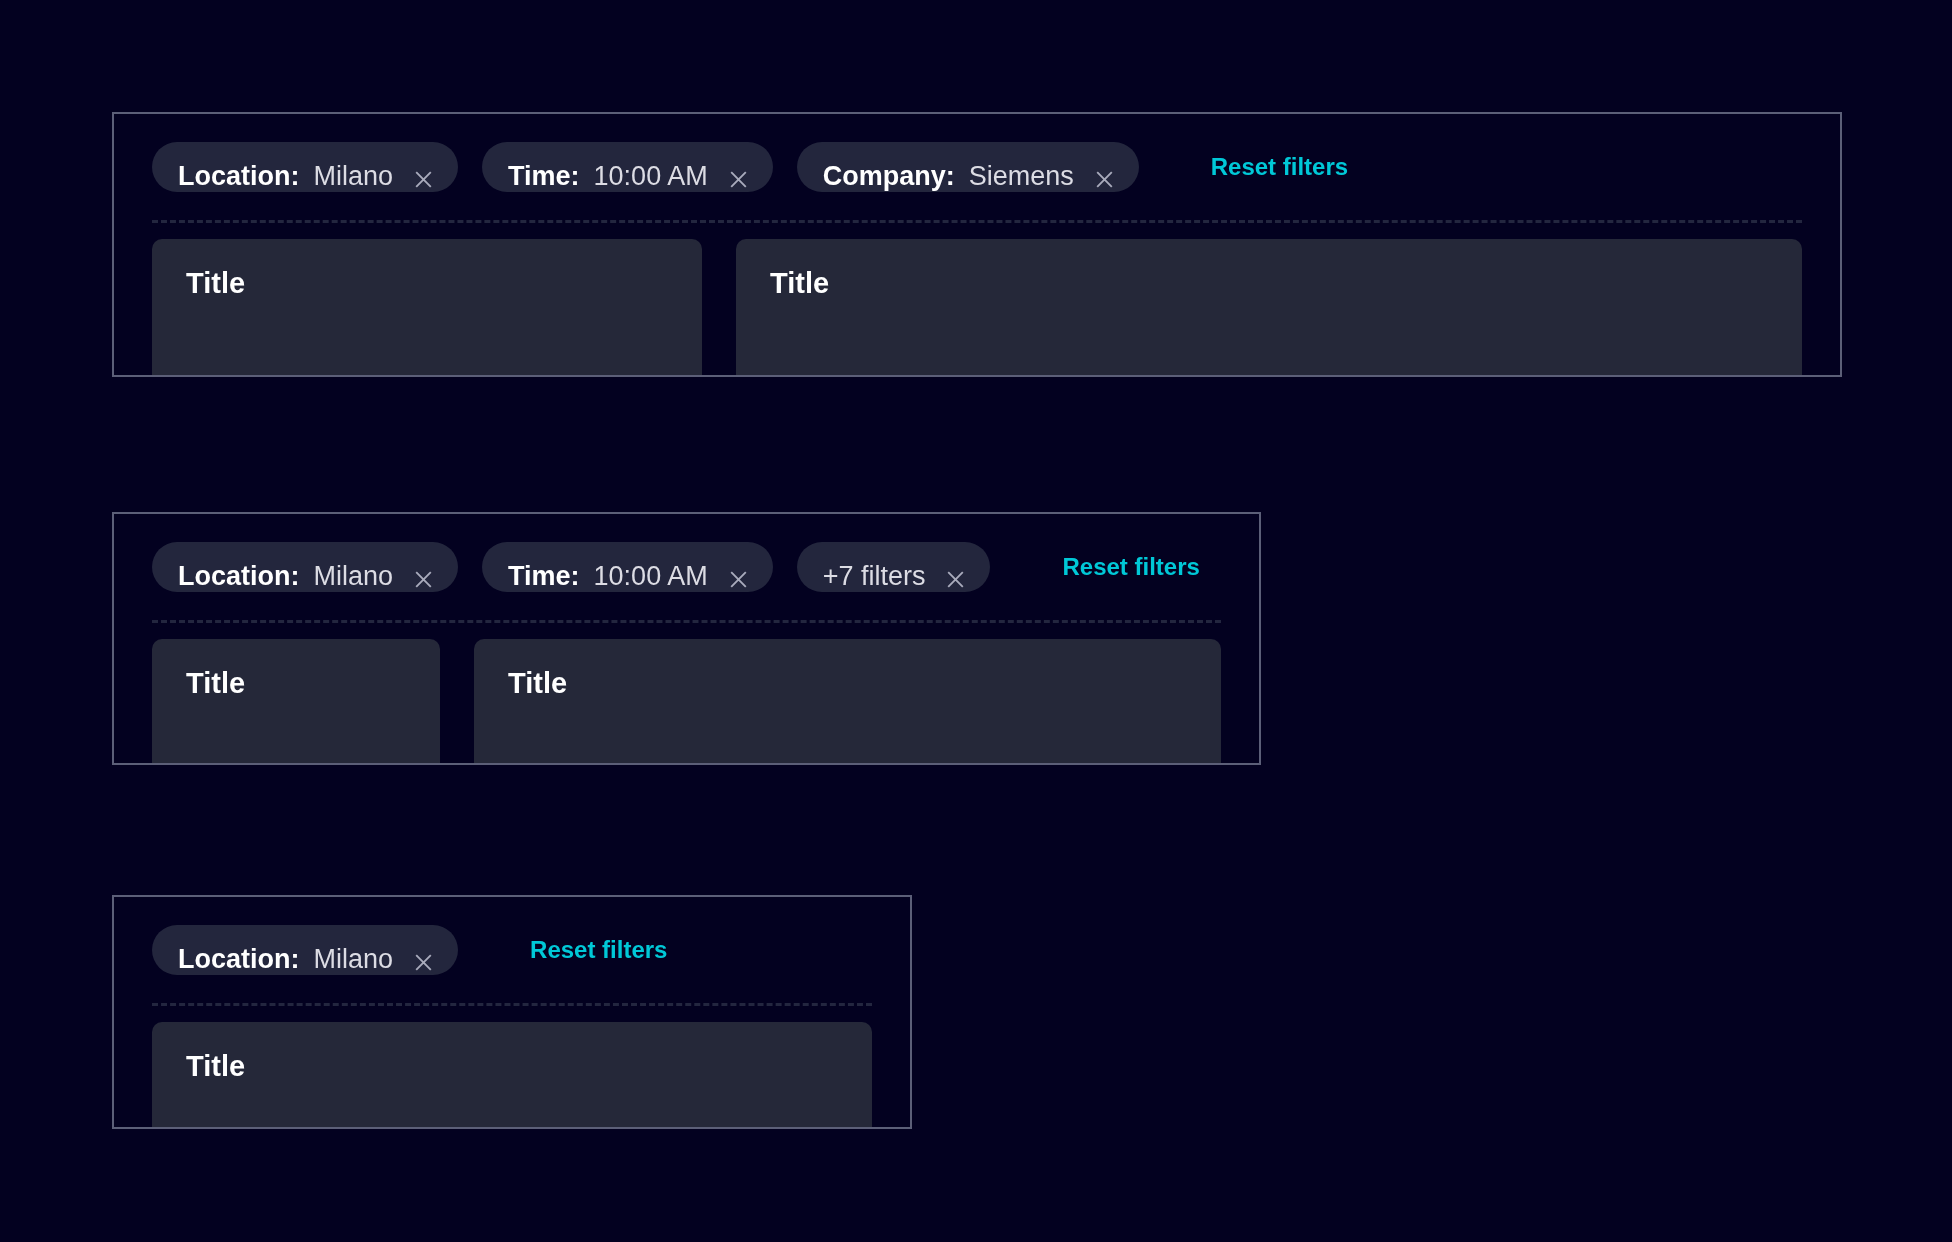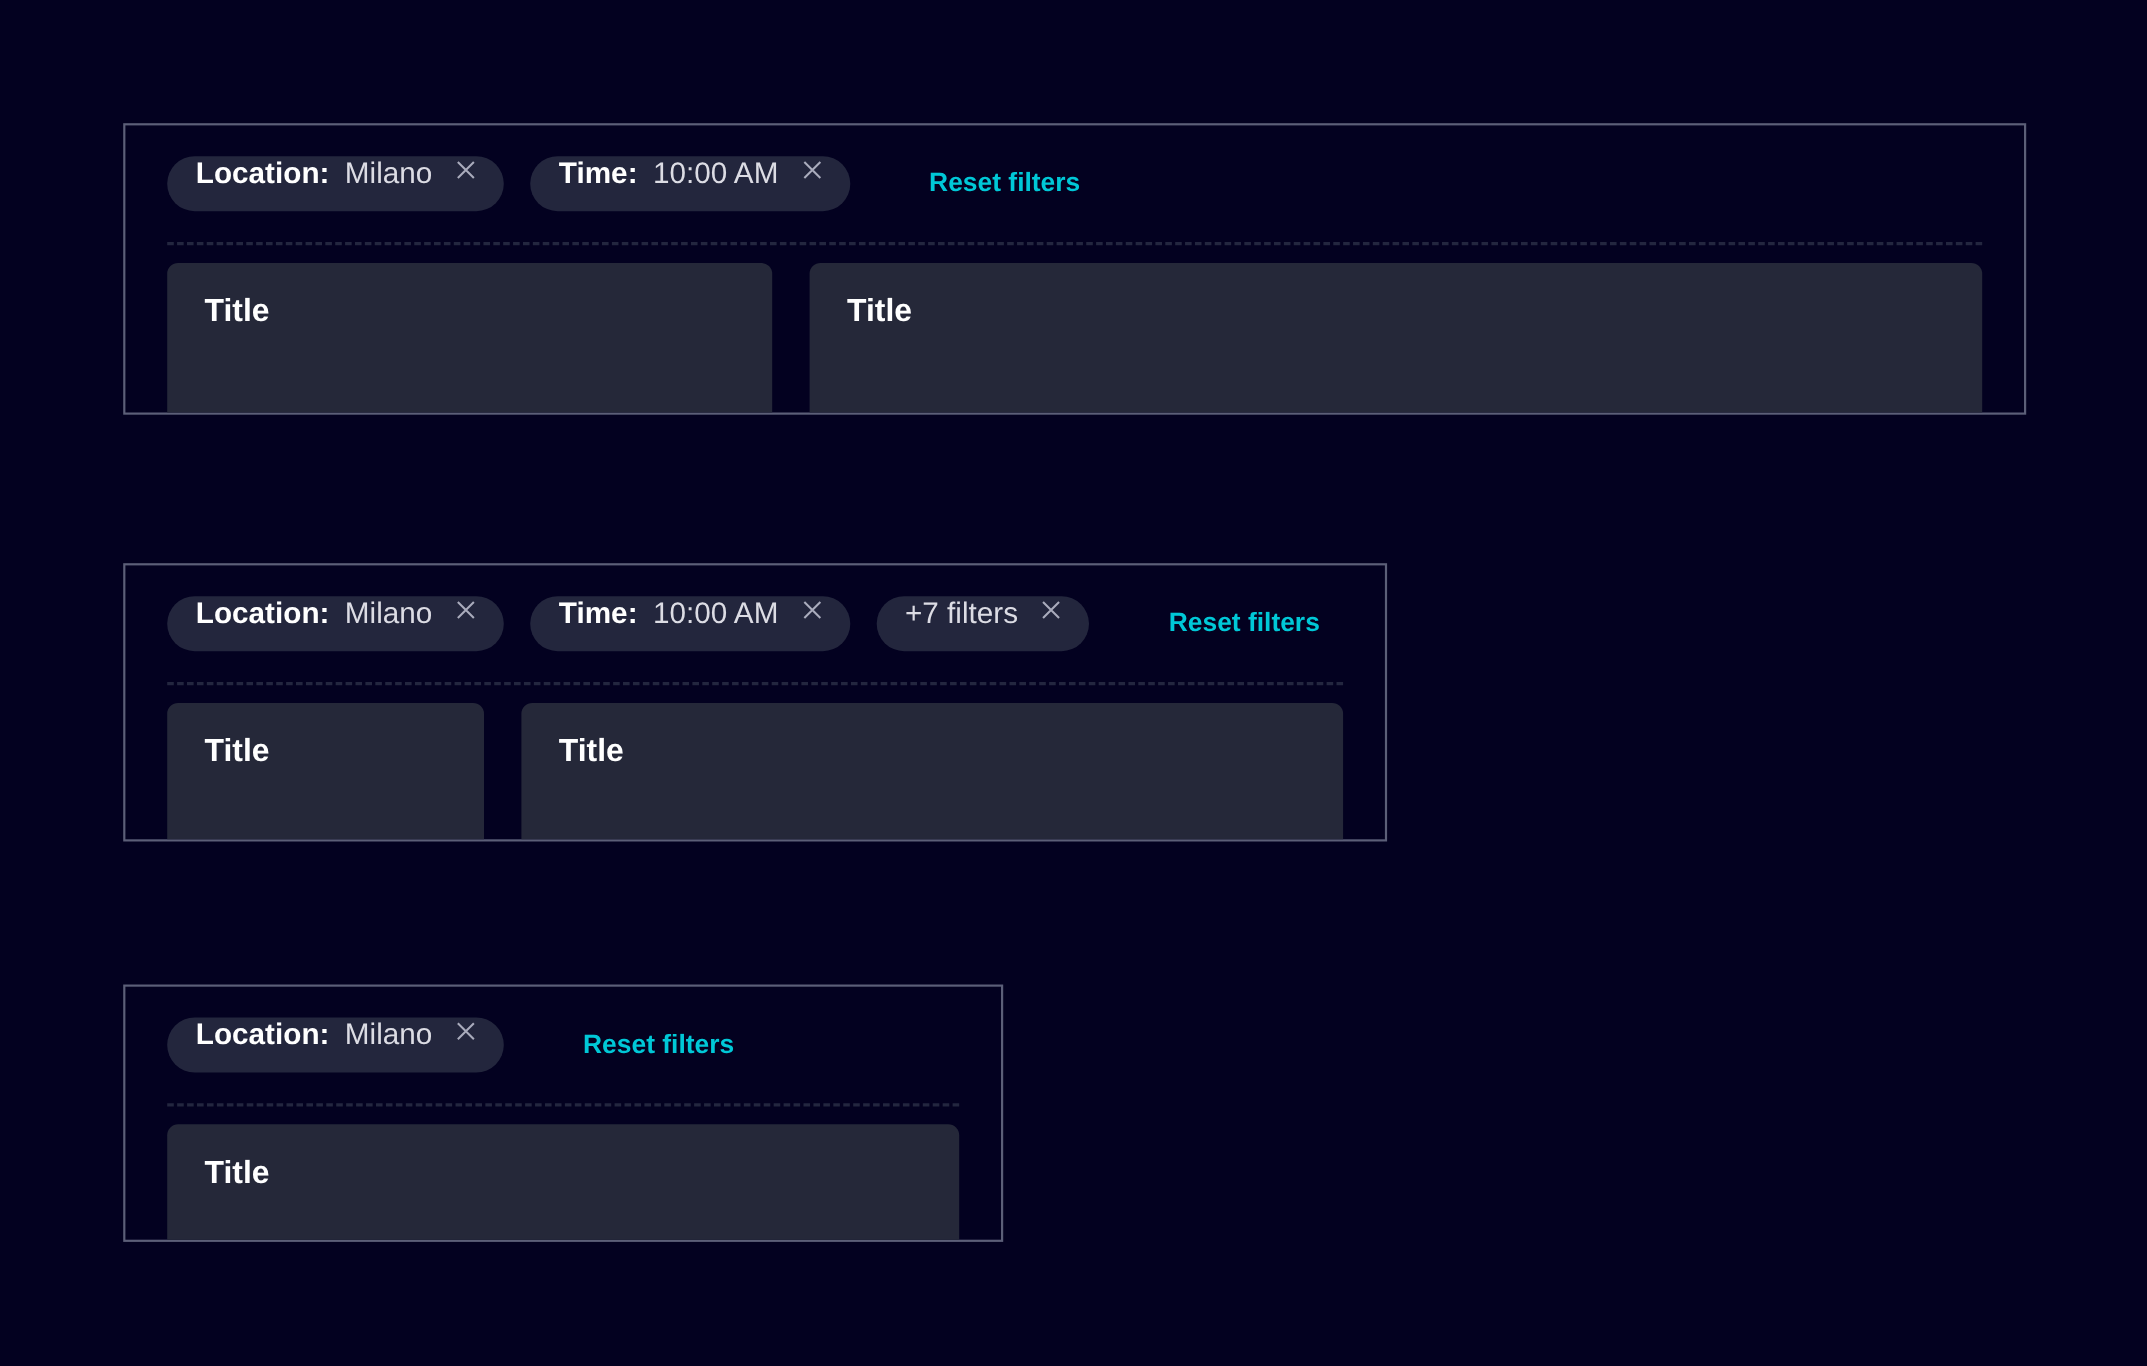--- a/index.html
+++ b/index.html
@@ -32,21 +32,21 @@
   .panel-3{left:112px;top:895px;width:800px;height:234px;}
 
   .chips-row{
     display:flex;
     align-items:center;
     gap:24px;
     height:50px;
   }
   .chip{
     display:inline-flex;
-    align-items:flex-start;
+    align-items:flex-end;
     height:50px;
     border-radius:25px;
     background:var(--chip_bg);
     padding:0 22px 0 26px;
     font-size:27px;
     white-space:nowrap;
     cursor:default;
     flex:0 0 auto;
   }
   .chip-label{
@@ -127,20 +127,29 @@
       <span class="chip-label">Time:</span>
       <span class="chip-value">10:00 AM</span>
       <span class="chip-close">
         <svg width="25" height="25" viewBox="0 0 24 24" fill="none">
             <path d="M5 5 L19 19 M19 5 L5 19" stroke="currentColor" stroke-width="1.8"></path>
           </svg>
       </span>
     </div>
 
 
+    <div class="chip">
+      <span class="chip-label">Company:</span>
+      <span class="chip-value">Siemens</span>
+      <span class="chip-close">
+        <svg width="25" height="25" viewBox="0 0 24 24" fill="none">
+            <path d="M5 5 L19 19 M19 5 L5 19" stroke="currentColor" stroke-width="1.8"></path>
+          </svg>
+      </span>
+    </div>
 
     <a class="reset-link">Reset filters</a>
   </div>
 
   <div class="dashes"></div>
 
   <div class="cards-row">
     <div class="card card-sm-1">
       <div class="card-title">Title</div>
     </div>

